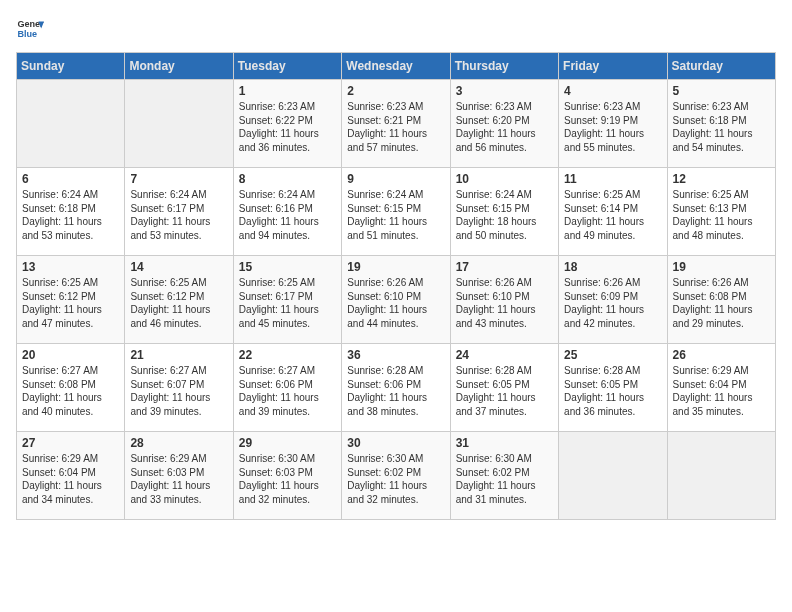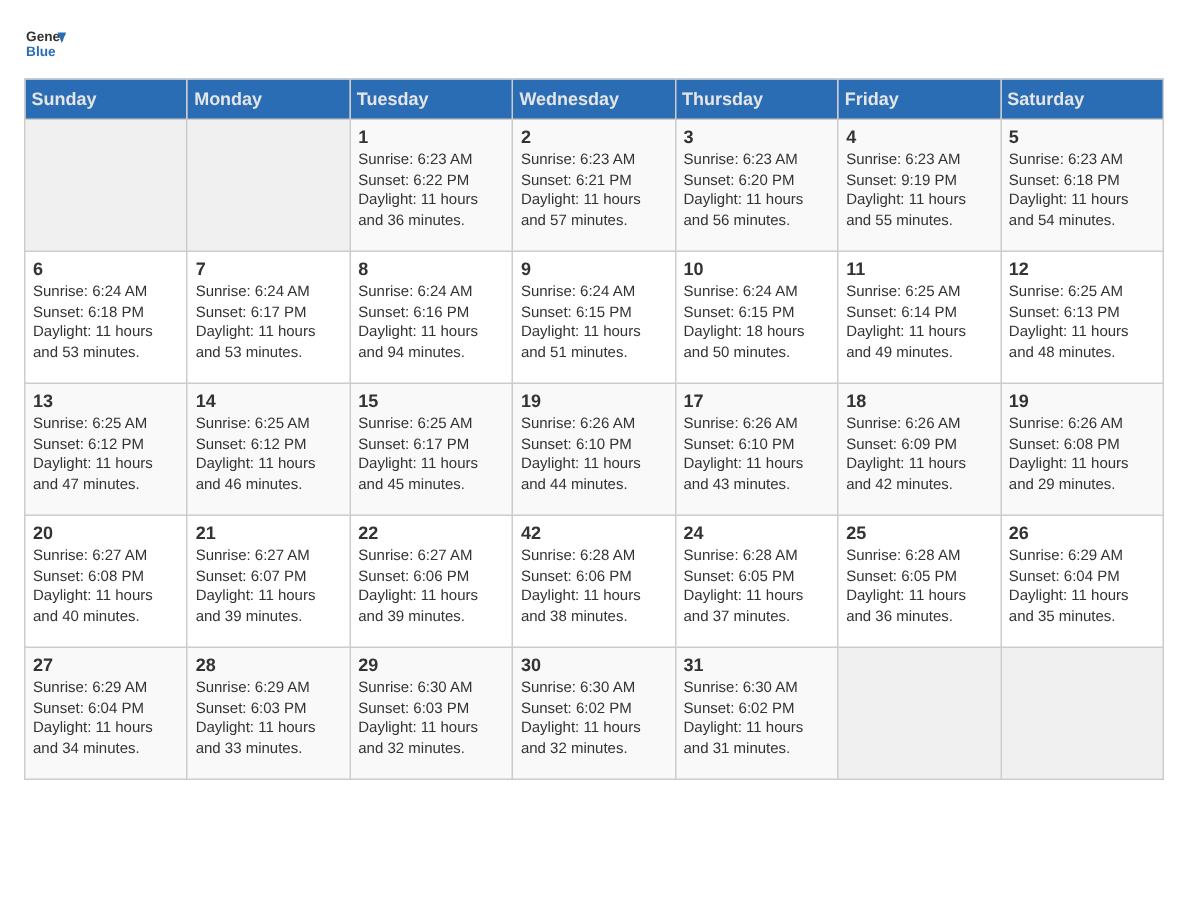--- a/index.html
+++ b/index.html
@@ -199,21 +199,21 @@
         </td>
         <td>
           <span class="day-num">21</span>
           <div class="cell-text"><span>Sunrise: 6:27 AM</span><br><span>Sunset: 6:07 PM</span><br><span>Daylight: 11 hours and 39 minutes.</span></div>
         </td>
         <td>
           <span class="day-num">22</span>
           <div class="cell-text"><span>Sunrise: 6:27 AM</span><br><span>Sunset: 6:06 PM</span><br><span>Daylight: 11 hours and 39 minutes.</span></div>
         </td>
         <td>
-          <span class="day-num">42</span>
+          <span class="day-num">36</span>
           <div class="cell-text"><span>Sunrise: 6:28 AM</span><br><span>Sunset: 6:06 PM</span><br><span>Daylight: 11 hours and 38 minutes.</span></div>
         </td>
         <td>
           <span class="day-num">24</span>
           <div class="cell-text"><span>Sunrise: 6:28 AM</span><br><span>Sunset: 6:05 PM</span><br><span>Daylight: 11 hours and 37 minutes.</span></div>
         </td>
         <td>
           <span class="day-num">25</span>
           <div class="cell-text"><span>Sunrise: 6:28 AM</span><br><span>Sunset: 6:05 PM</span><br><span>Daylight: 11 hours and 36 minutes.</span></div>
         </td>

